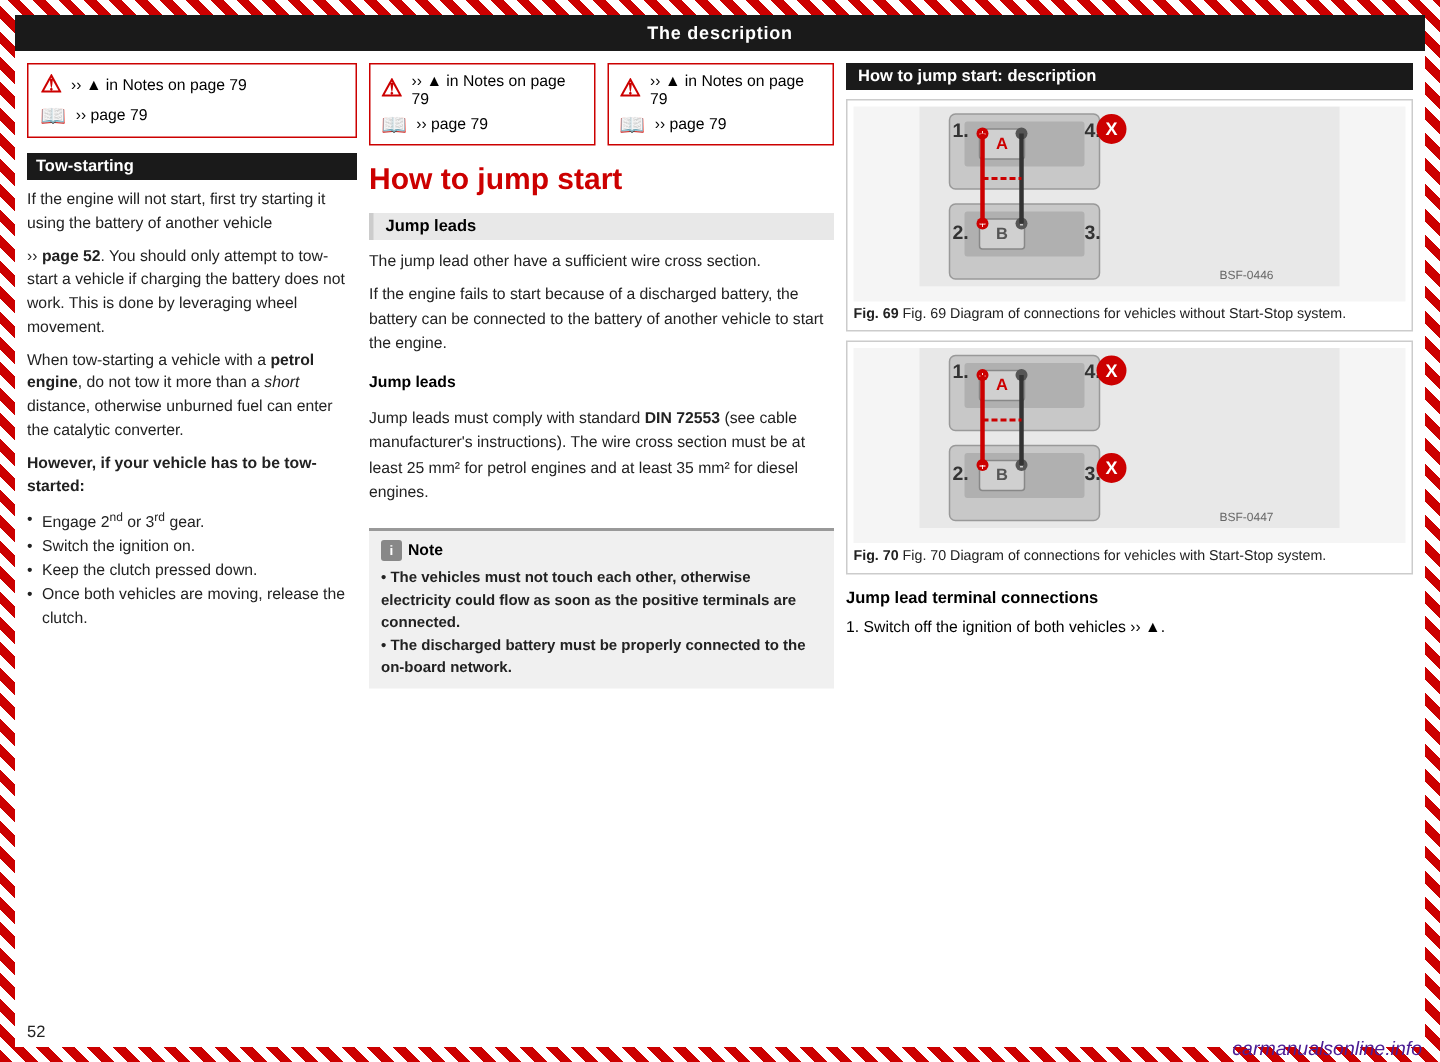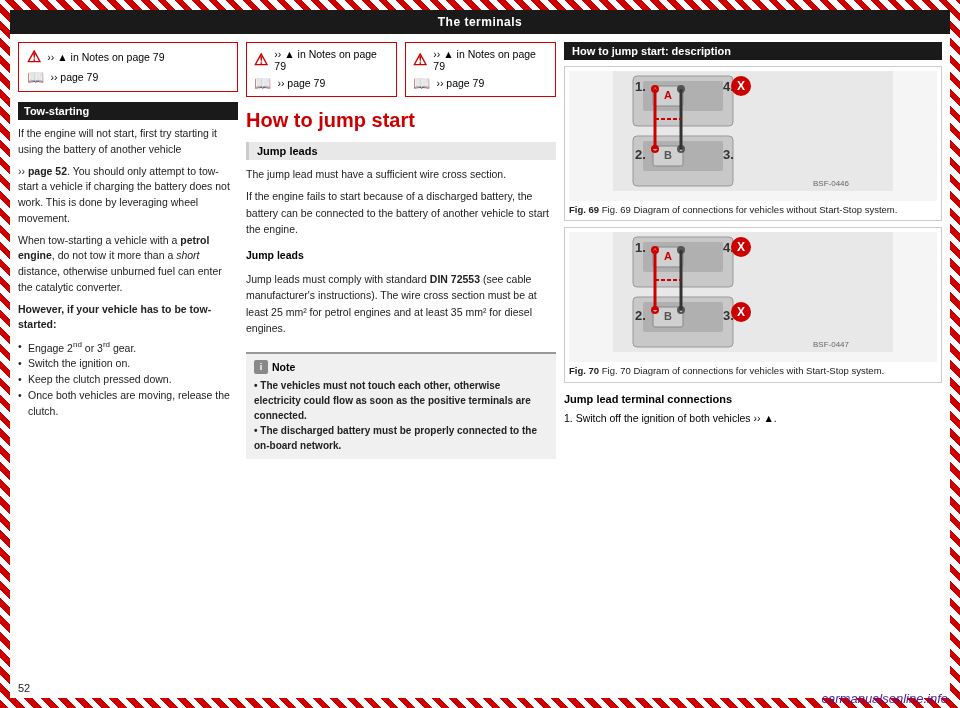--- a/index.html
+++ b/index.html
@@ -312,21 +312,21 @@
     }
   </style>
 </head>
 <body>
 
 <div class="outer-border"></div>
 
 <div class="main-container">
 
   <div class="header-bar">
-    <span>The terminals</span>
+    <span>The description</span>
   </div>
 
   <div class="content-area">
 
     <div class="left-col">
       <div class="warning-box">
         <div class="warning-row">
           <span class="warn-icon">⚠</span>
           <span class="warn-text">›› ▲ in Notes on page 79</span>
         </div>
@@ -375,21 +375,21 @@
             <span class="warn-text">›› page 79</span>
           </div>
         </div>
       </div>
 
       <div class="jump-start-title">How to jump start</div>
 
       <div class="jump-leads-bar">Jump leads</div>
 
       <div class="mid-text">
-        <p>The jump lead must have a sufficient wire cross section.</p>
+        <p>The jump lead other have a sufficient wire cross section.</p>
         <p>If the engine fails to start because of a discharged battery, the battery can be connected to the battery of another vehicle to start the engine.</p>
       </div>
 
       <div class="jump-leads-subtitle">Jump leads</div>
 
       <div class="mid-text">
         <p>Jump leads must comply with standard <strong>DIN 72553</strong> (see cable manufacturer's instructions). The wire cross section must be at least 25 mm² for petrol engines and at least 35 mm² for diesel engines.</p>
       </div>
 
       <div class="note-box">

